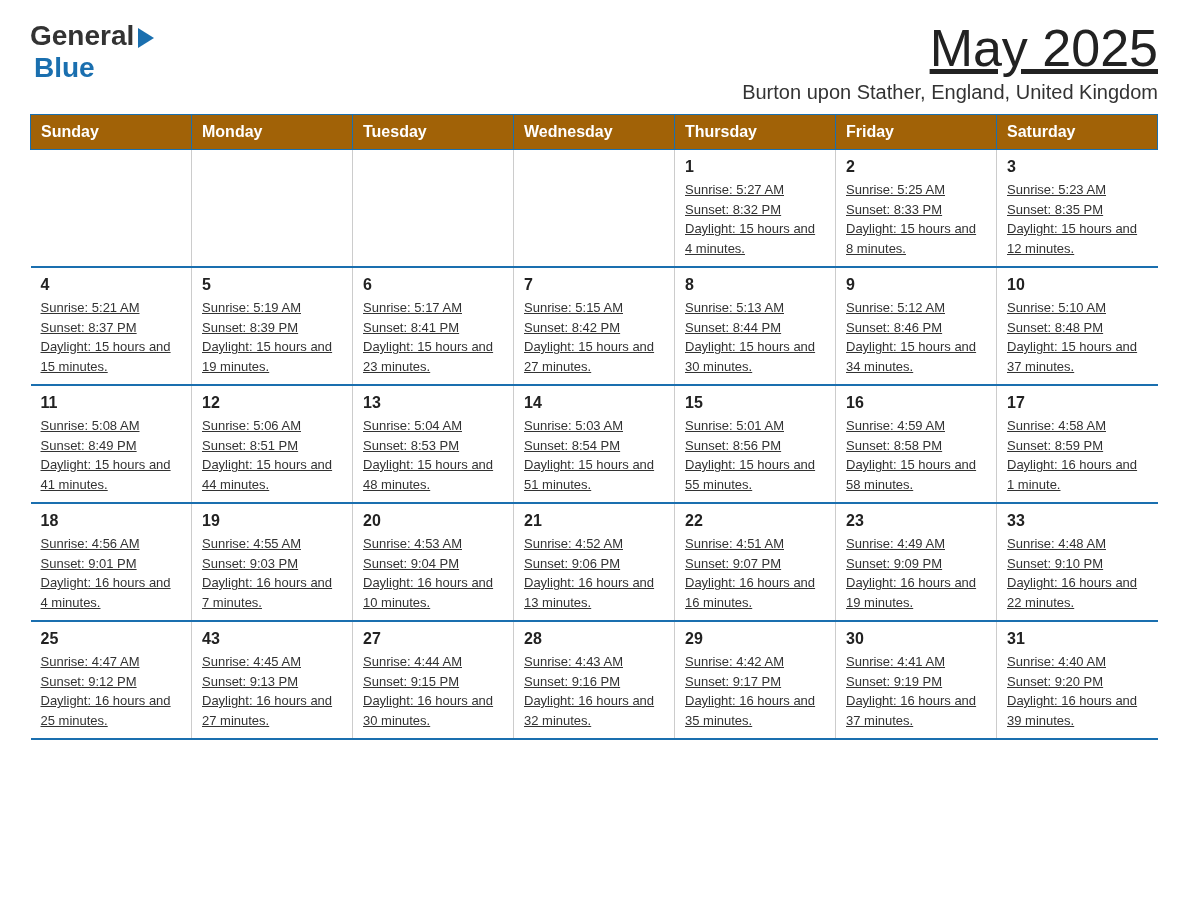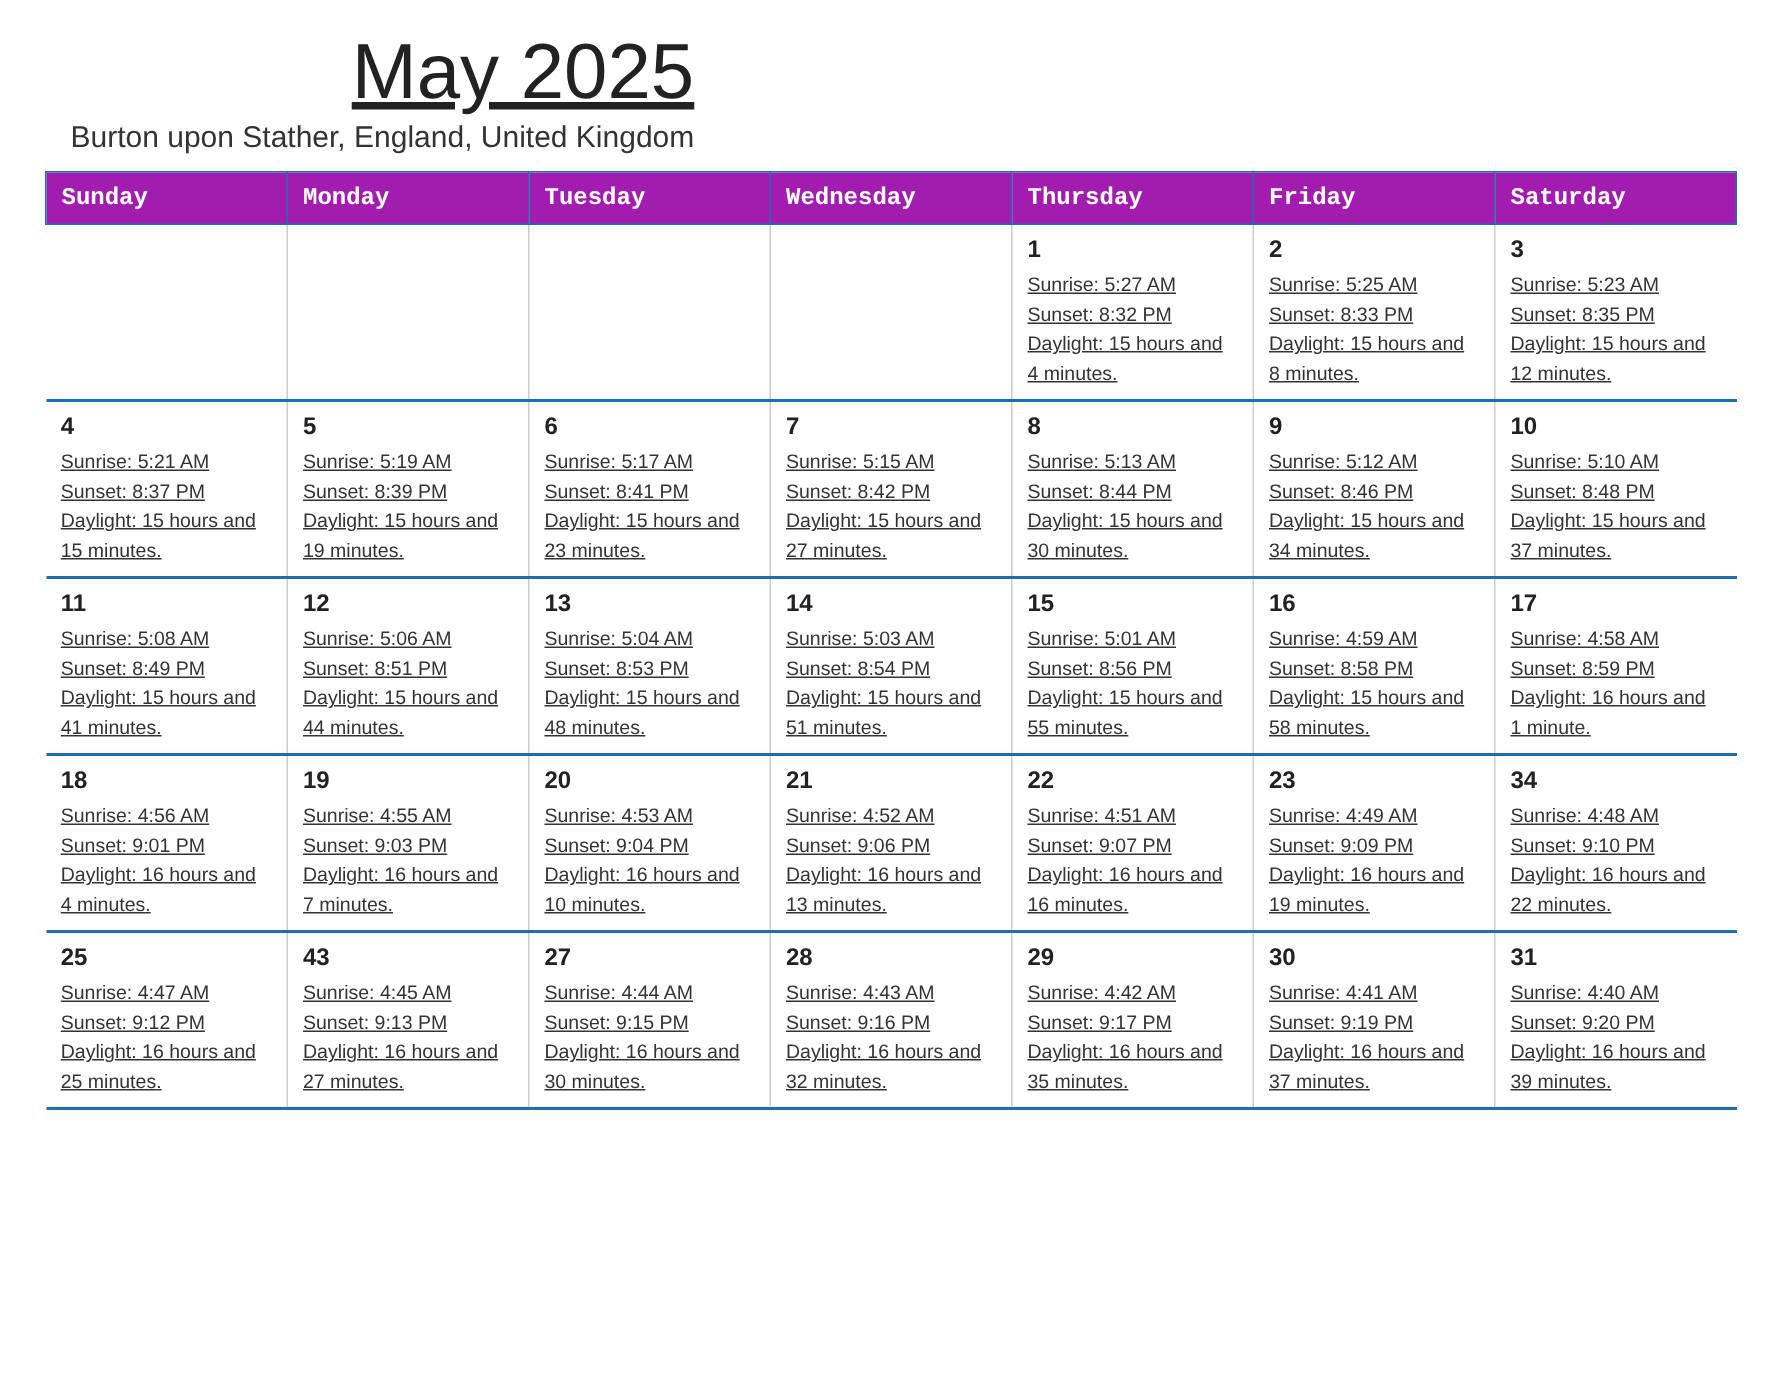--- a/index.html
+++ b/index.html
@@ -44,22 +44,21 @@
       color: #333;
       margin-top: 4px;
       margin-left: 17px;
     }
     .calendar {
       width: 100%;
       border-collapse: collapse;
       margin-top: 6px;
     }
     .calendar thead tr {
-      background-color: #a21caf;
-      font-family: Liberation Mono, monospace;
+      background-color: #a16207;
     }
     .calendar thead th {
       color: #fff;
       font-size: 16px;
       font-weight: bold;
       padding: 8px 10px;
       text-align: left;
       border: 1px solid #1a6faf;
     }
     .calendar tbody tr {
@@ -91,20 +90,29 @@
       text-decoration: underline;
     }
     .empty-cell {
       background: #fff;
     }
   </style>
 </head>
 <body>
 
 <div class="header">
+  <div class="logo-wrapper">
+    <div class="logo-row1">
+      <span style="font-size:28px;font-weight:bold;color:#333;">General</span>
+      <span style="display:inline-block;width:0;height:0;border-top:10px solid transparent;border-bottom:10px solid transparent;border-left:16px solid #1a6faf;margin-left:4px;margin-top:4px;"></span>
+    </div>
+    <div class="logo-row2">
+      <span style="font-size:28px;font-weight:bold;color:#1a6faf;margin-left:4px;">Blue</span>
+    </div>
+  </div>
   <div class="title-section">
     <div class="page-title">May 2025</div>
     <div class="subtitle">Burton upon Stather, England, United Kingdom</div>
   </div>
 </div>
 
 <table class="calendar">
   <thead>
     <tr>
       <th>Sunday</th>
@@ -214,21 +222,21 @@
         </td>
         <td>
           <span class="day-number">22</span>
           <div class="day-info">Sunrise: 4:51 AM<br>Sunset: 9:07 PM<br>Daylight: 16 hours and 16 minutes.</div>
         </td>
         <td>
           <span class="day-number">23</span>
           <div class="day-info">Sunrise: 4:49 AM<br>Sunset: 9:09 PM<br>Daylight: 16 hours and 19 minutes.</div>
         </td>
         <td>
-          <span class="day-number">34</span>
+          <span class="day-number">33</span>
           <div class="day-info">Sunrise: 4:48 AM<br>Sunset: 9:10 PM<br>Daylight: 16 hours and 22 minutes.</div>
         </td>
       </tr>
       <tr>
         <td>
           <span class="day-number">25</span>
           <div class="day-info">Sunrise: 4:47 AM<br>Sunset: 9:12 PM<br>Daylight: 16 hours and 25 minutes.</div>
         </td>
         <td>
           <span class="day-number">43</span>

